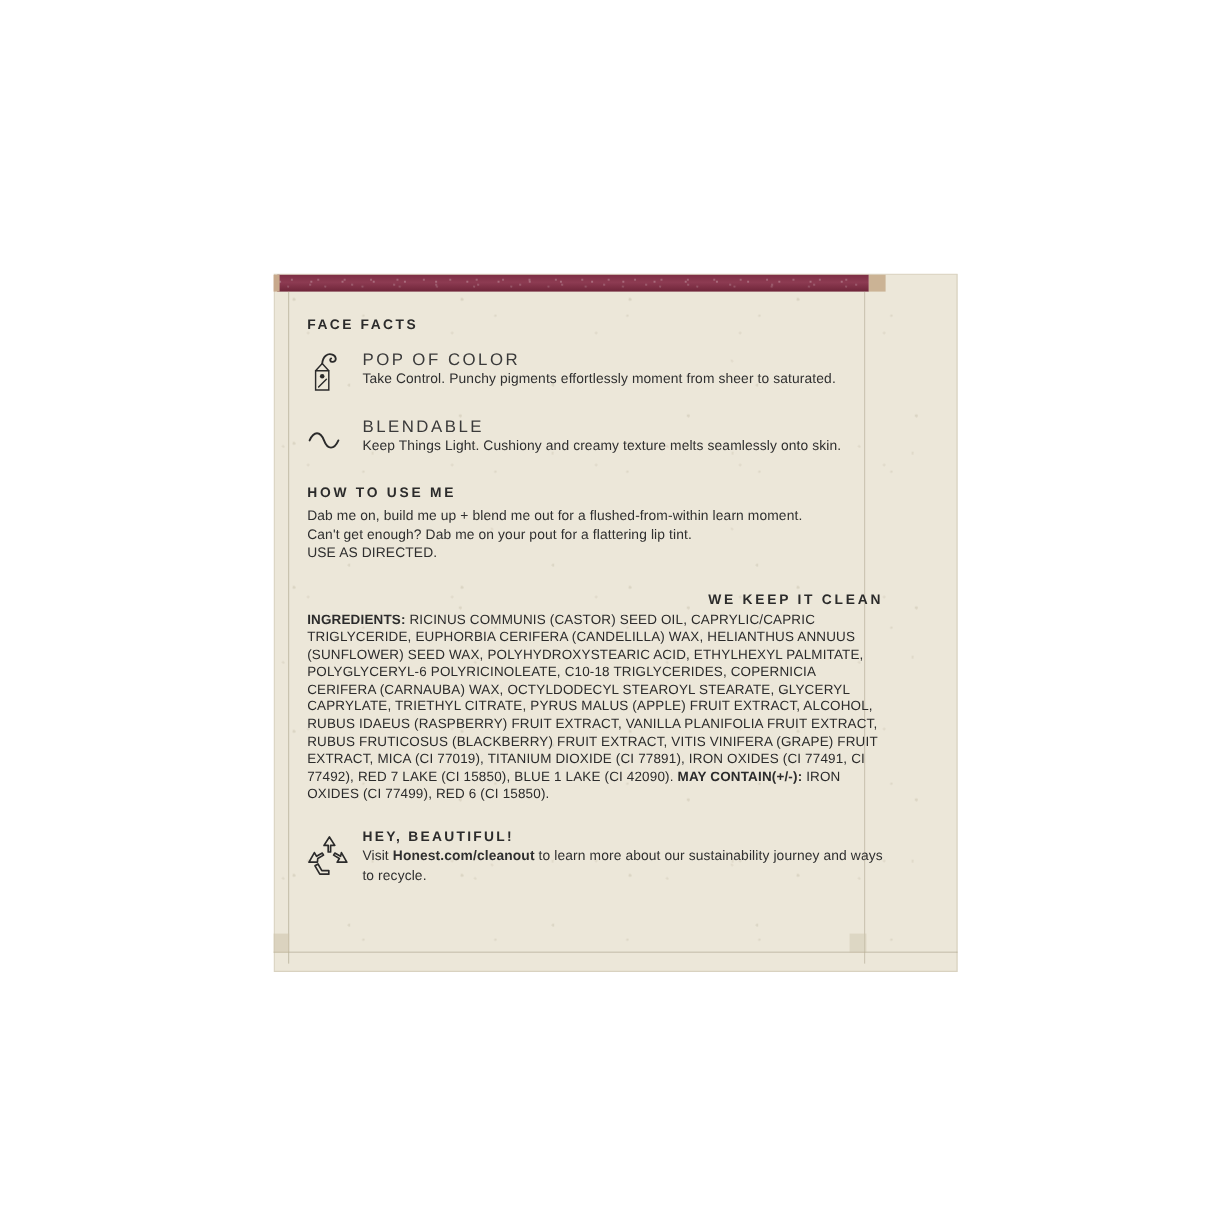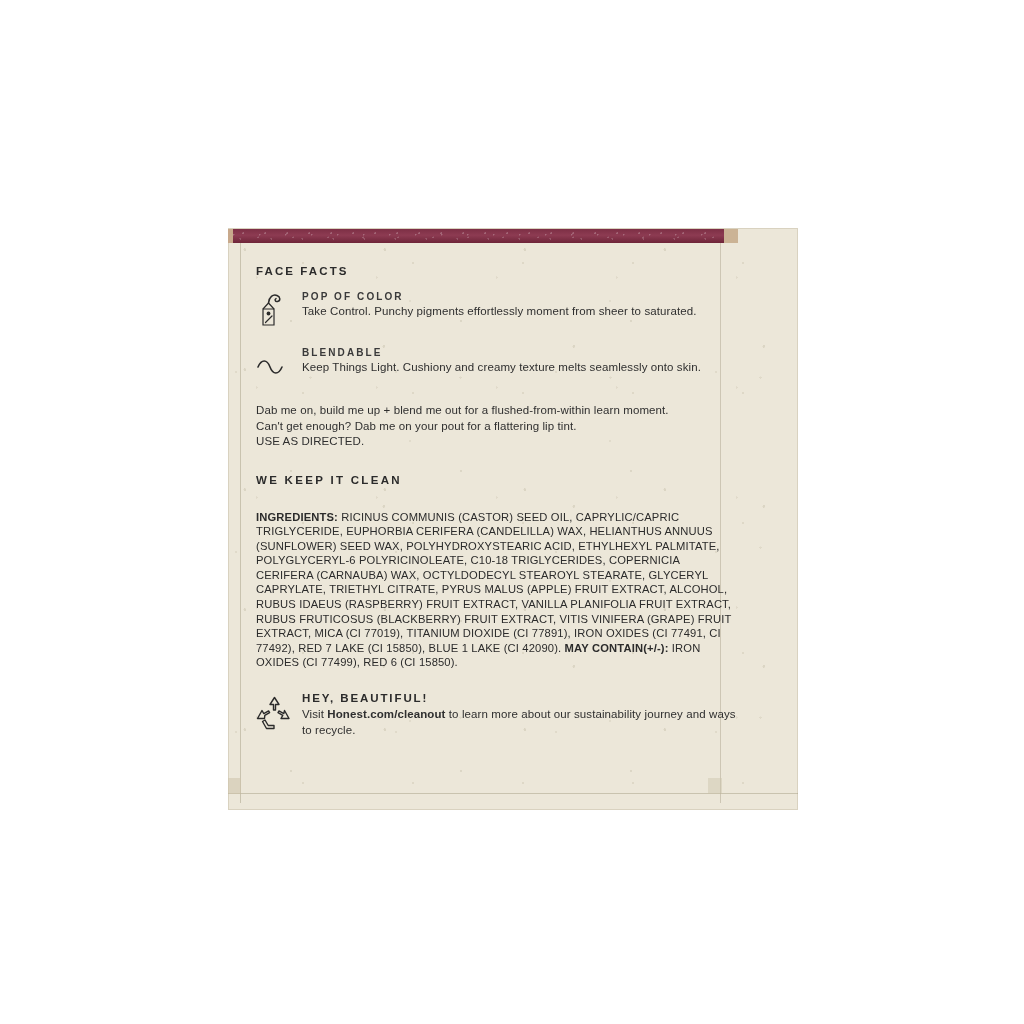--- a/index.html
+++ b/index.html
@@ -137,24 +137,24 @@
   .heading {
     font-size: 11.5px;
     letter-spacing: 2.1px;
     color: #2b2b2b;
     font-weight: 700;
     text-transform: uppercase;
     margin: 0;
   }
 
   .subheading {
-    font-size: 10px;
+    font-size: 14px;
     letter-spacing: 2.1px;
     color: #3a3a3a;
-    font-weight: 700;
+    font-weight: 400;
     text-transform: uppercase;
     margin: 0 0 2px 0;
   }
 
   .body {
     font-size: 11.5px;
     line-height: 15.5px;
     color: #2f2f2f;
     margin: 0;
     letter-spacing: .1px;
@@ -172,21 +172,21 @@
   .fact .fact-icon {
     position: absolute;
     left: 0;
     top: 0;
     width: 40px;
     height: 40px;
   }
 
   .how-title { margin-top: 18px; margin-bottom: 6px; letter-spacing: 2.3px;}
   .caution-title { margin-top: 16px; margin-bottom: 4px; letter-spacing: 2.3px;}
-  .clean-title { margin-top: 24px; margin-bottom: 24px; letter-spacing: 2.3px;}
+  .clean-title { margin-top: 24px; margin-bottom: 4px; letter-spacing: 2.3px; text-align: right;}
 
   .ingredients {
     font-size: 11.2px;
     line-height: 14.6px;
     color: #2b2b2b;
     text-transform: uppercase;
     letter-spacing: .15px;
     margin: 0;
     width: 478px;
   }
@@ -250,20 +250,21 @@
     <div class="fact">
       <span class="fact-icon">
         <svg viewBox="0 0 40 40" width="40" height="40" aria-hidden="true">
           <path d="M2 20 C5.5 12, 11 12, 14 20 C17 28, 22.5 28, 26 20" fill="none" stroke="#2b2b2b" stroke-width="1.6" stroke-linecap="round"></path>
         </svg>
       </span>
       <p class="subheading">BLENDABLE</p>
       <p class="body">Keep Things Light. Cushiony and creamy texture melts seamlessly onto skin.</p>
     </div>
 
+    <p class="heading how-title">HOW TO USE ME</p>
     <p class="body">Dab me on, build me up + blend me out for a flushed-from-within learn moment.</p>
     <p class="body">Can't get enough? Dab me on your pout for a flattering lip tint.</p>
 
     <p class="body">USE AS DIRECTED.</p>
 
     <p class="heading clean-title">WE KEEP IT CLEAN</p>
     <p class="ingredients"><b>INGREDIENTS:</b><span> RICINUS COMMUNIS (CASTOR) SEED OIL, CAPRYLIC/CAPRIC TRIGLYCERIDE, EUPHORBIA CERIFERA (CANDELILLA) WAX, HELIANTHUS ANNUUS (SUNFLOWER) SEED WAX, POLYHYDROXYSTEARIC ACID, ETHYLHEXYL PALMITATE, POLYGLYCERYL-6 POLYRICINOLEATE, C10-18 TRIGLYCERIDES, COPERNICIA CERIFERA (CARNAUBA) WAX, OCTYLDODECYL STEAROYL STEARATE, GLYCERYL CAPRYLATE, TRIETHYL CITRATE, PYRUS MALUS (APPLE) FRUIT EXTRACT, ALCOHOL, RUBUS IDAEUS (RASPBERRY) FRUIT EXTRACT, VANILLA PLANIFOLIA FRUIT EXTRACT, RUBUS FRUTICOSUS (BLACKBERRY) FRUIT EXTRACT, VITIS VINIFERA (GRAPE) FRUIT EXTRACT, MICA (CI 77019), TITANIUM DIOXIDE (CI 77891), IRON OXIDES (CI 77491, CI 77492), RED 7 LAKE (CI 15850), BLUE 1 LAKE (CI 42090). </span><b>MAY CONTAIN(+/-):</b><span> IRON OXIDES (CI 77499), RED 6 (CI 15850).</span></p>
 
     <div class="hey">
       <span class="recycle-icon">

